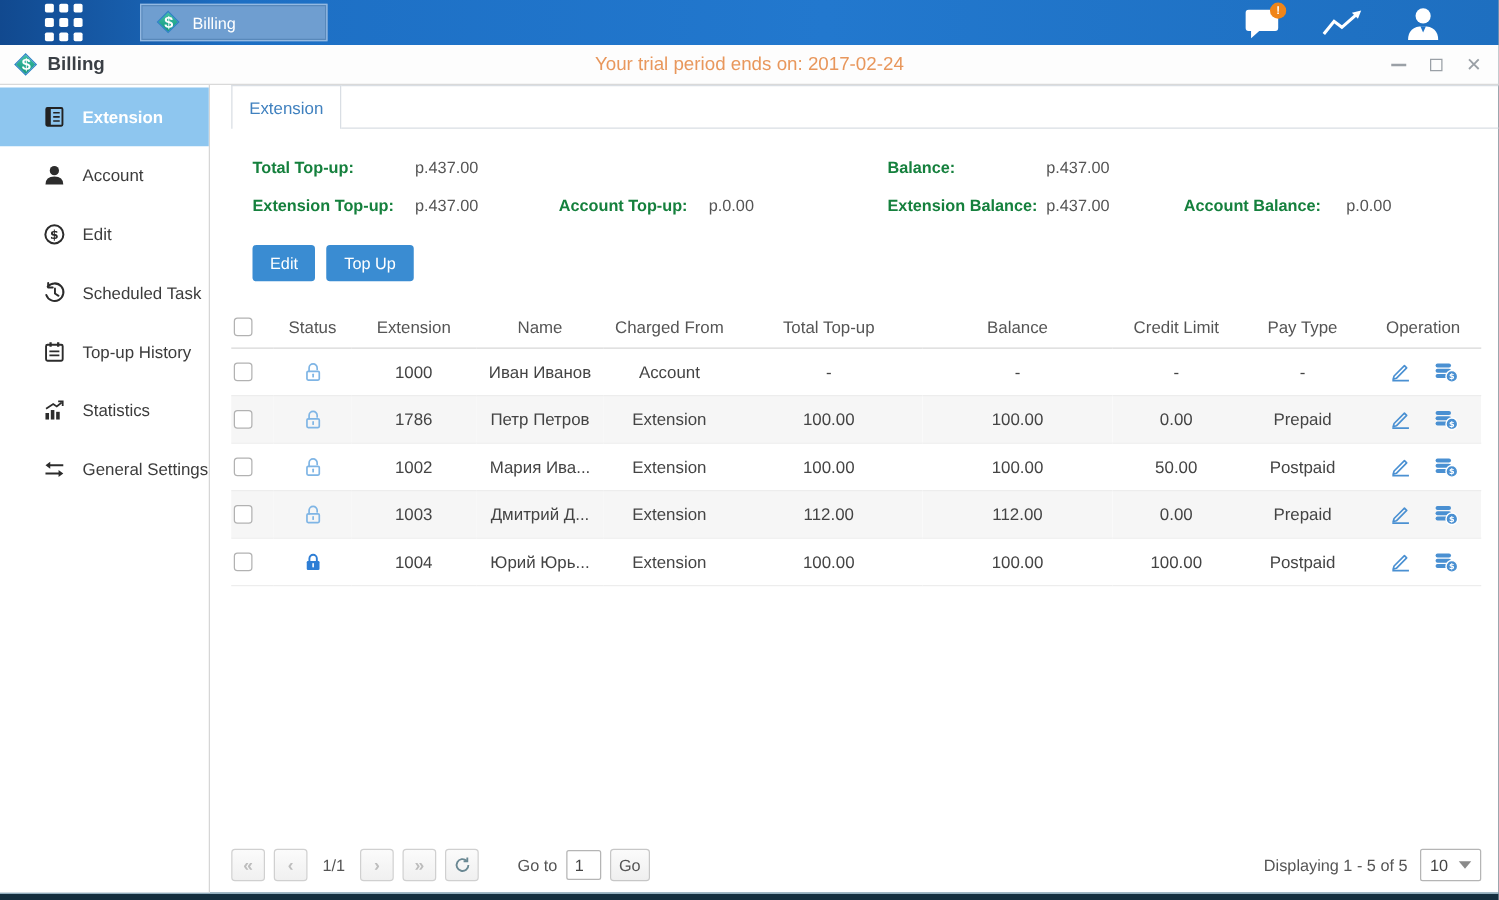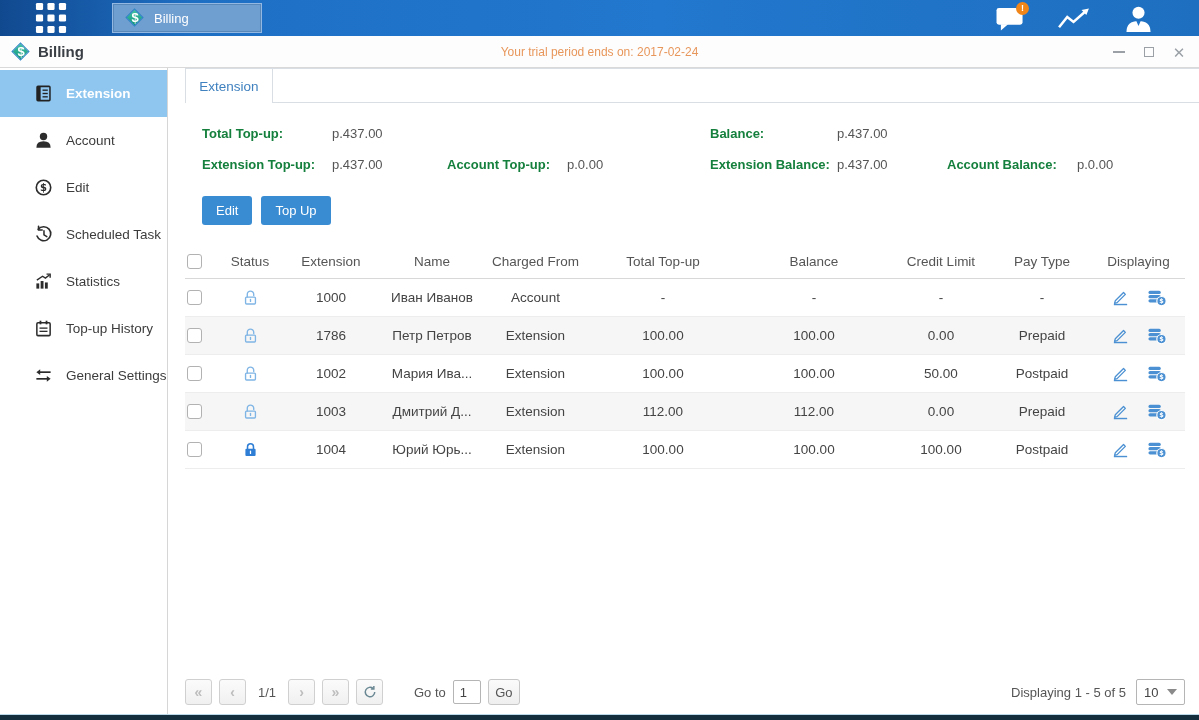--- a/index.html
+++ b/index.html
@@ -20,21 +20,21 @@
     background:linear-gradient(135deg,#43c2a6,#0f967c);border:1px solid #2d84c4;}
   .diamond-wrap .dollar{position:absolute;left:0;top:1px;width:20px;text-align:center;color:#fff;
     font-weight:bold;font-size:13px;line-height:18px;}
   .task-icons{position:absolute;right:42px;top:0;height:36px;display:flex;align-items:center;gap:26px;}
   .task-ic{position:relative;width:38px;height:30px;display:flex;align-items:center;justify-content:center;cursor:pointer;}
   .badge{position:absolute;top:-1px;right:0;width:13px;height:13px;border-radius:50%;background:#f08519;
     color:#fff;font-size:9px;font-weight:bold;text-align:center;line-height:13px;}
   
   .titlebar{height:32px;background:#fdfdfd;border-bottom:1px solid #d9d9d9;display:flex;align-items:center;position:relative;}
   .titlebar .win-title{display:flex;align-items:center;gap:7px;margin-left:11px;font-weight:bold;font-size:15px;color:#3a3f45;}
-  .trial{position:absolute;left:0;right:0;text-align:center;color:#e8975c;font-size:12px;pointer-events:none;}
+  .trial{position:absolute;left:0;right:0;text-align:center;color:#e8975c;font-size:15px;pointer-events:none;}
   .win-ctrls{position:absolute;right:12px;top:0;height:32px;display:flex;align-items:center;gap:14px;}
   .wc{width:16px;height:16px;display:flex;align-items:center;justify-content:center;cursor:pointer;color:#9aa0a6;}
   .wc .min{width:12px;height:0;border-top:2px solid #9aa0a6;}
   .wc .max{width:10px;height:10px;border:1.6px solid #9aa0a6;}
   .wc.close{font-size:15px;line-height:15px;}
   
   .app-body{display:flex;height:646px;}
   .sidebar{width:168px;border-right:1px solid #d6d6d6;padding-top:2px;flex:0 0 auto;background:#fff;}
   .side-item{height:47px;display:flex;align-items:center;gap:13px;padding-left:33px;cursor:pointer;color:#3c3c3c;font-size:13.5px;}
   .side-item.active{background:#8ec6ef;color:#fff;font-weight:bold;}
@@ -204,40 +204,40 @@
             <path d="M4.4 4.6 A7.4 7.4 0 1 1 3.2 11.6" fill="none" stroke="#2c2c2c" stroke-width="1.7" stroke-linecap="round"></path>
             <path d="M4.8 1.4 v3.8 h3.8" fill="none" stroke="#2c2c2c" stroke-width="1.7" stroke-linecap="round" stroke-linejoin="round"></path>
             <path d="M10.5 6 v4.4 l3 1.9" fill="none" stroke="#2c2c2c" stroke-width="1.6" stroke-linecap="round"></path>
           </svg>
         </span>
         <span>Scheduled Task</span>
       </div>
       <div class="side-item">
         <span class="ic">
           <svg width="19" height="19" viewBox="0 0 20 20">
+            <rect x="3" y="4" width="14" height="13.5" rx="1.2" fill="none" stroke="#2c2c2c" stroke-width="1.6"></rect>
+            <line x1="6.8" y1="1.8" x2="6.8" y2="5.6" stroke="#2c2c2c" stroke-width="1.9"></line>
+            <line x1="13.2" y1="1.8" x2="13.2" y2="5.6" stroke="#2c2c2c" stroke-width="1.9"></line>
+            <line x1="5.8" y1="9.6" x2="14.2" y2="9.6" stroke="#2c2c2c" stroke-width="1.4"></line>
+            <line x1="5.8" y1="13" x2="14.2" y2="13" stroke="#2c2c2c" stroke-width="1.4"></line>
+          </svg>
+        </span>
+        <span>Top-up History</span>
+      </div>
+      <div class="side-item">
+        <span class="ic">
+          <svg width="19" height="19" viewBox="0 0 20 20">
             <rect x="2.5" y="12" width="3" height="5.5" fill="#2c2c2c"></rect>
             <rect x="7" y="9.5" width="3" height="8" fill="#2c2c2c"></rect>
             <rect x="11.5" y="11" width="3" height="6.5" fill="#2c2c2c"></rect>
             <path d="M3 8.5 L9 4.5 L12 6.5 L16.2 3.2" fill="none" stroke="#2c2c2c" stroke-width="1.5"></path>
             <path d="M13.2 2.2 h3.8 v3.8" fill="none" stroke="#2c2c2c" stroke-width="1.5"></path>
           </svg>
         </span>
         <span>Statistics</span>
-      </div>
-      <div class="side-item">
-        <span class="ic">
-          <svg width="19" height="19" viewBox="0 0 20 20">
-            <rect x="3" y="4" width="14" height="13.5" rx="1.2" fill="none" stroke="#2c2c2c" stroke-width="1.6"></rect>
-            <line x1="6.8" y1="1.8" x2="6.8" y2="5.6" stroke="#2c2c2c" stroke-width="1.9"></line>
-            <line x1="13.2" y1="1.8" x2="13.2" y2="5.6" stroke="#2c2c2c" stroke-width="1.9"></line>
-            <line x1="5.8" y1="9.6" x2="14.2" y2="9.6" stroke="#2c2c2c" stroke-width="1.4"></line>
-            <line x1="5.8" y1="13" x2="14.2" y2="13" stroke="#2c2c2c" stroke-width="1.4"></line>
-          </svg>
-        </span>
-        <span>Top-up History</span>
       </div>
       <div class="side-item">
         <span class="ic">
           <svg width="19" height="19" viewBox="0 0 20 20">
             <line x1="5" y1="6.5" x2="17.5" y2="6.5" stroke="#2c2c2c" stroke-width="1.8"></line>
             <path d="M6.5 3.5 L2.5 6.5 L6.5 9.5 Z" fill="#2c2c2c"></path>
             <line x1="2.5" y1="13.5" x2="15" y2="13.5" stroke="#2c2c2c" stroke-width="1.8"></line>
             <path d="M13.5 10.5 L17.5 13.5 L13.5 16.5 Z" fill="#2c2c2c"></path>
           </svg>
         </span>
@@ -283,21 +283,21 @@
               <tr id="thead-row">
                 <th><span class="cb"></span></th>
                 <th>Status</th>
                 <th>Extension</th>
                 <th>Name</th>
                 <th>Charged From</th>
                 <th>Total Top-up</th>
                 <th>Balance</th>
                 <th>Credit Limit</th>
                 <th>Pay Type</th>
-                <th>Displaying</th>
+                <th>Operation</th>
               </tr>
             </thead>
           <tbody id="tbody">
               <tr>
                 <td><span class="cb"></span></td>
                 <td><span class="st-ic">
                     <svg width="17" height="17" viewBox="0 0 20 20">
                       <path d="M6.2 9.5 V6.3 a3.8 3.8 0 0 1 7.6 0 V7.7" fill="none" stroke="#7fb5e5" stroke-width="1.6" stroke-linecap="round"></path>
                       <rect x="4.2" y="9.5" width="11.6" height="8.2" rx="1.2" fill="none" stroke="#7fb5e5" stroke-width="1.6"></rect>
                       <line x1="10" y1="12.3" x2="10" y2="14.6" stroke="#7fb5e5" stroke-width="1.6" stroke-linecap="round"></line>

